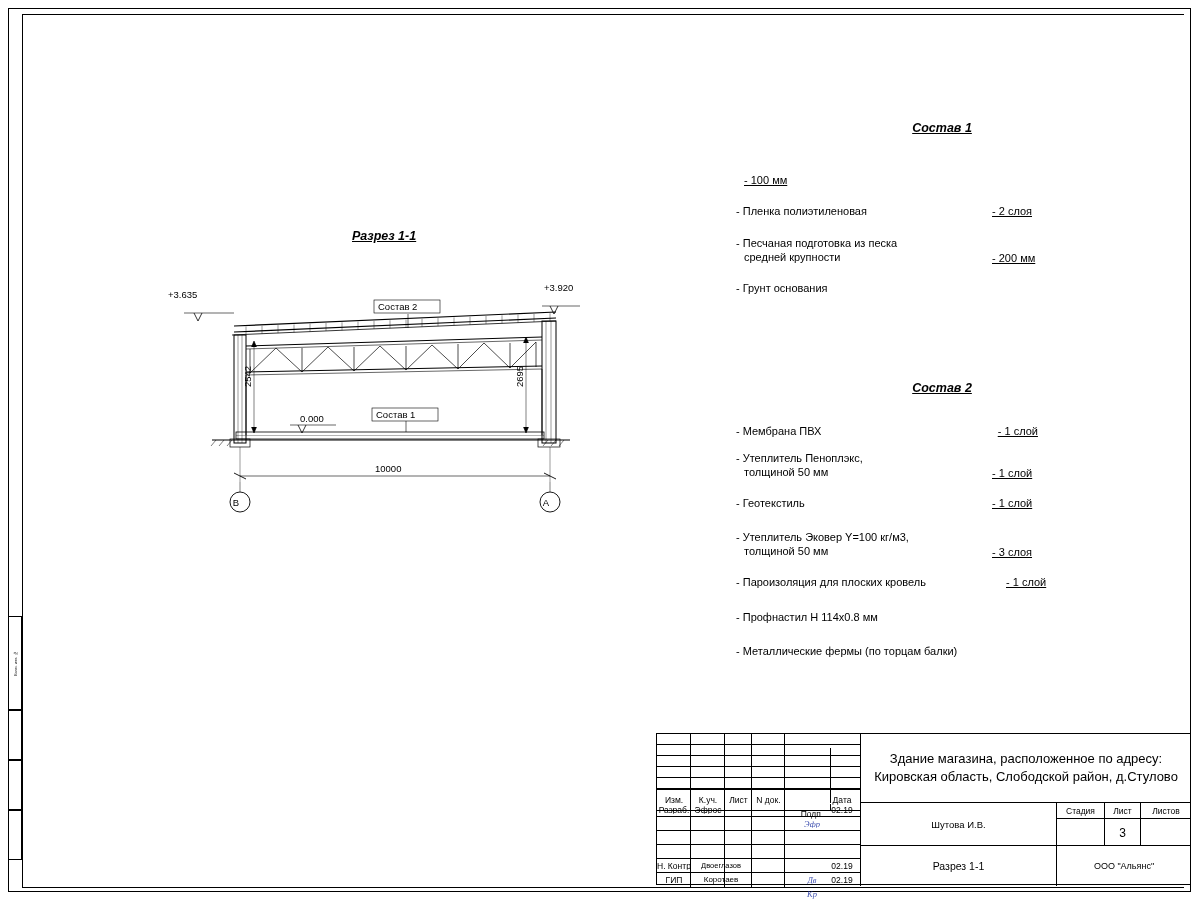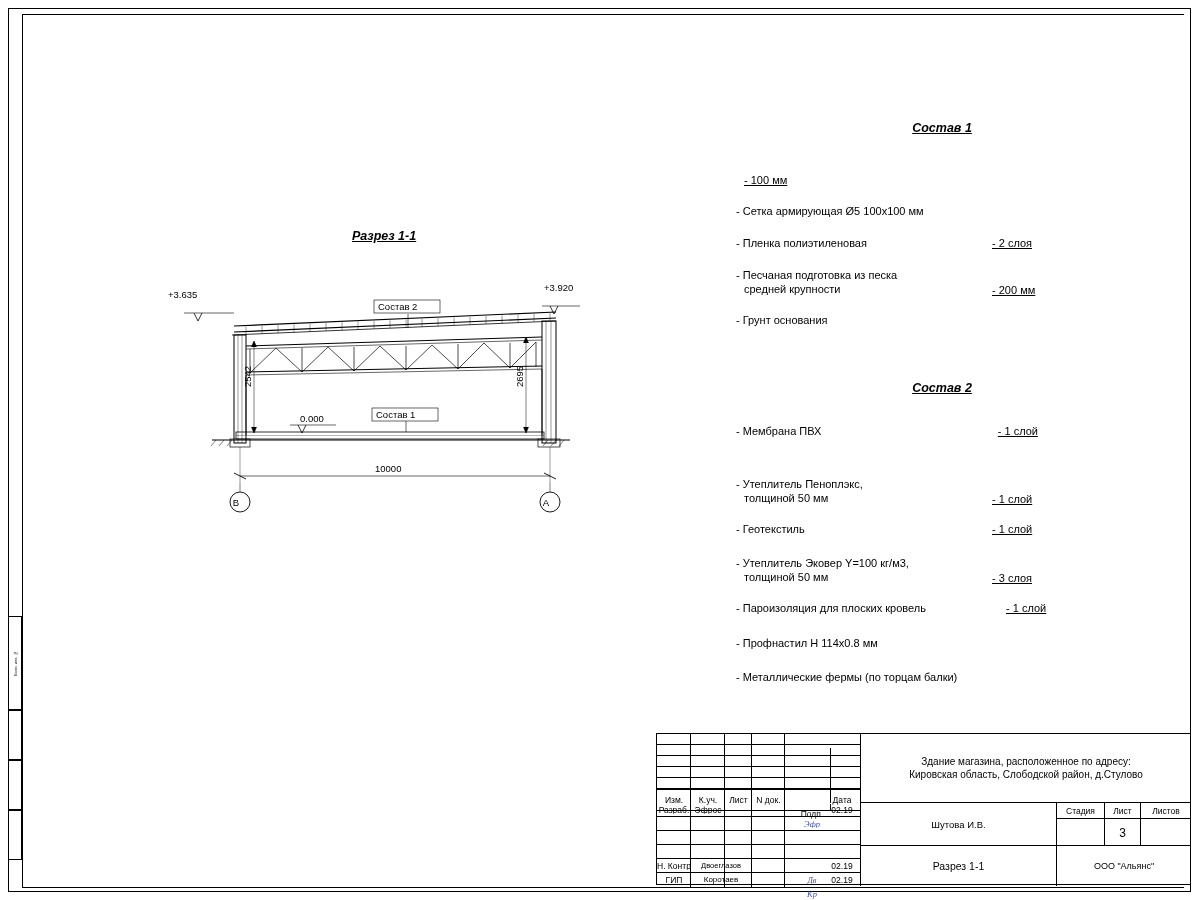--- a/index.html
+++ b/index.html
@@ -142,21 +142,21 @@
     left: 0; top: 0;
     width: 330px;
     height: 69px;
     border-bottom: 1px solid #000;
     box-sizing: border-box;
     display: flex;
     flex-direction: column;
     align-items: center;
     justify-content: center;
     text-align: center;
-    font-size: 10px;
+    font-size: 13px;
     line-height: 1.35;
   }
   .tb-mid {
     position: absolute;
     left: 0; top: 69px;
     width: 330px;
     height: 43px;
     border-bottom: 1px solid #000;
     box-sizing: border-box;
   }
@@ -412,45 +412,41 @@
     <text class="lbl" x="396" y="226" text-anchor="middle">А</text>
   </svg>
 
   <div class="spec" style="left:736px; top:120px; width:330px;">
     <div class="spec-title" style="width:152px; margin-left:130px;">Состав 1</div>
     <div class="spec-list">
       <div class="spec-item" style="margin-bottom:16px;">
         <div class="val" style="padding-top:15px;">- 100 мм</div>
       </div>
       <div class="spec-item" style="margin-bottom:18px;">
-        <div class="txt">- Сетка армирующая Ø5 100х100 мм</div>
-        <div class="val"></div>
-      </div>
-      <div class="spec-item" style="margin-bottom:18px;">
         <div class="txt">- Пленка полиэтиленовая</div>
         <div class="val">-  2 слоя</div>
       </div>
       <div class="spec-item" style="margin-bottom:16px;">
         <div class="txt">
           <div>- Песчаная подготовка из песка</div>
           <div style="padding-left:8px;">средней крупности</div>
         </div>
         <div class="val" style="padding-top:15px;">- 200 мм</div>
       </div>
       <div class="spec-item">
         <div class="txt">- Грунт основания</div>
         <div class="val"></div>
       </div>
     </div>
   </div>
 
   <div class="spec" style="left:736px; top:380px; width:330px;">
     <div class="spec-title" style="width:152px; margin-left:130px;">Состав 2</div>
     <div class="spec-list" style="margin-top:28px;">
-      <div class="spec-item" style="margin-bottom:38px;gap:36px;">
+      <div class="spec-item" style="margin-bottom:12px;gap:36px;">
         <div class="txt">- Мембрана ПВХ</div>
         <div class="val">- 1 слой</div>
       </div>
       <div class="spec-item" style="margin-bottom:16px;">
         <div class="txt">
           <div>- Утеплитель Пеноплэкс,</div>
           <div style="padding-left:8px;">толщиной 50 мм</div>
         </div>
         <div class="val" style="padding-top:15px;">- 1 слой</div>
       </div>

